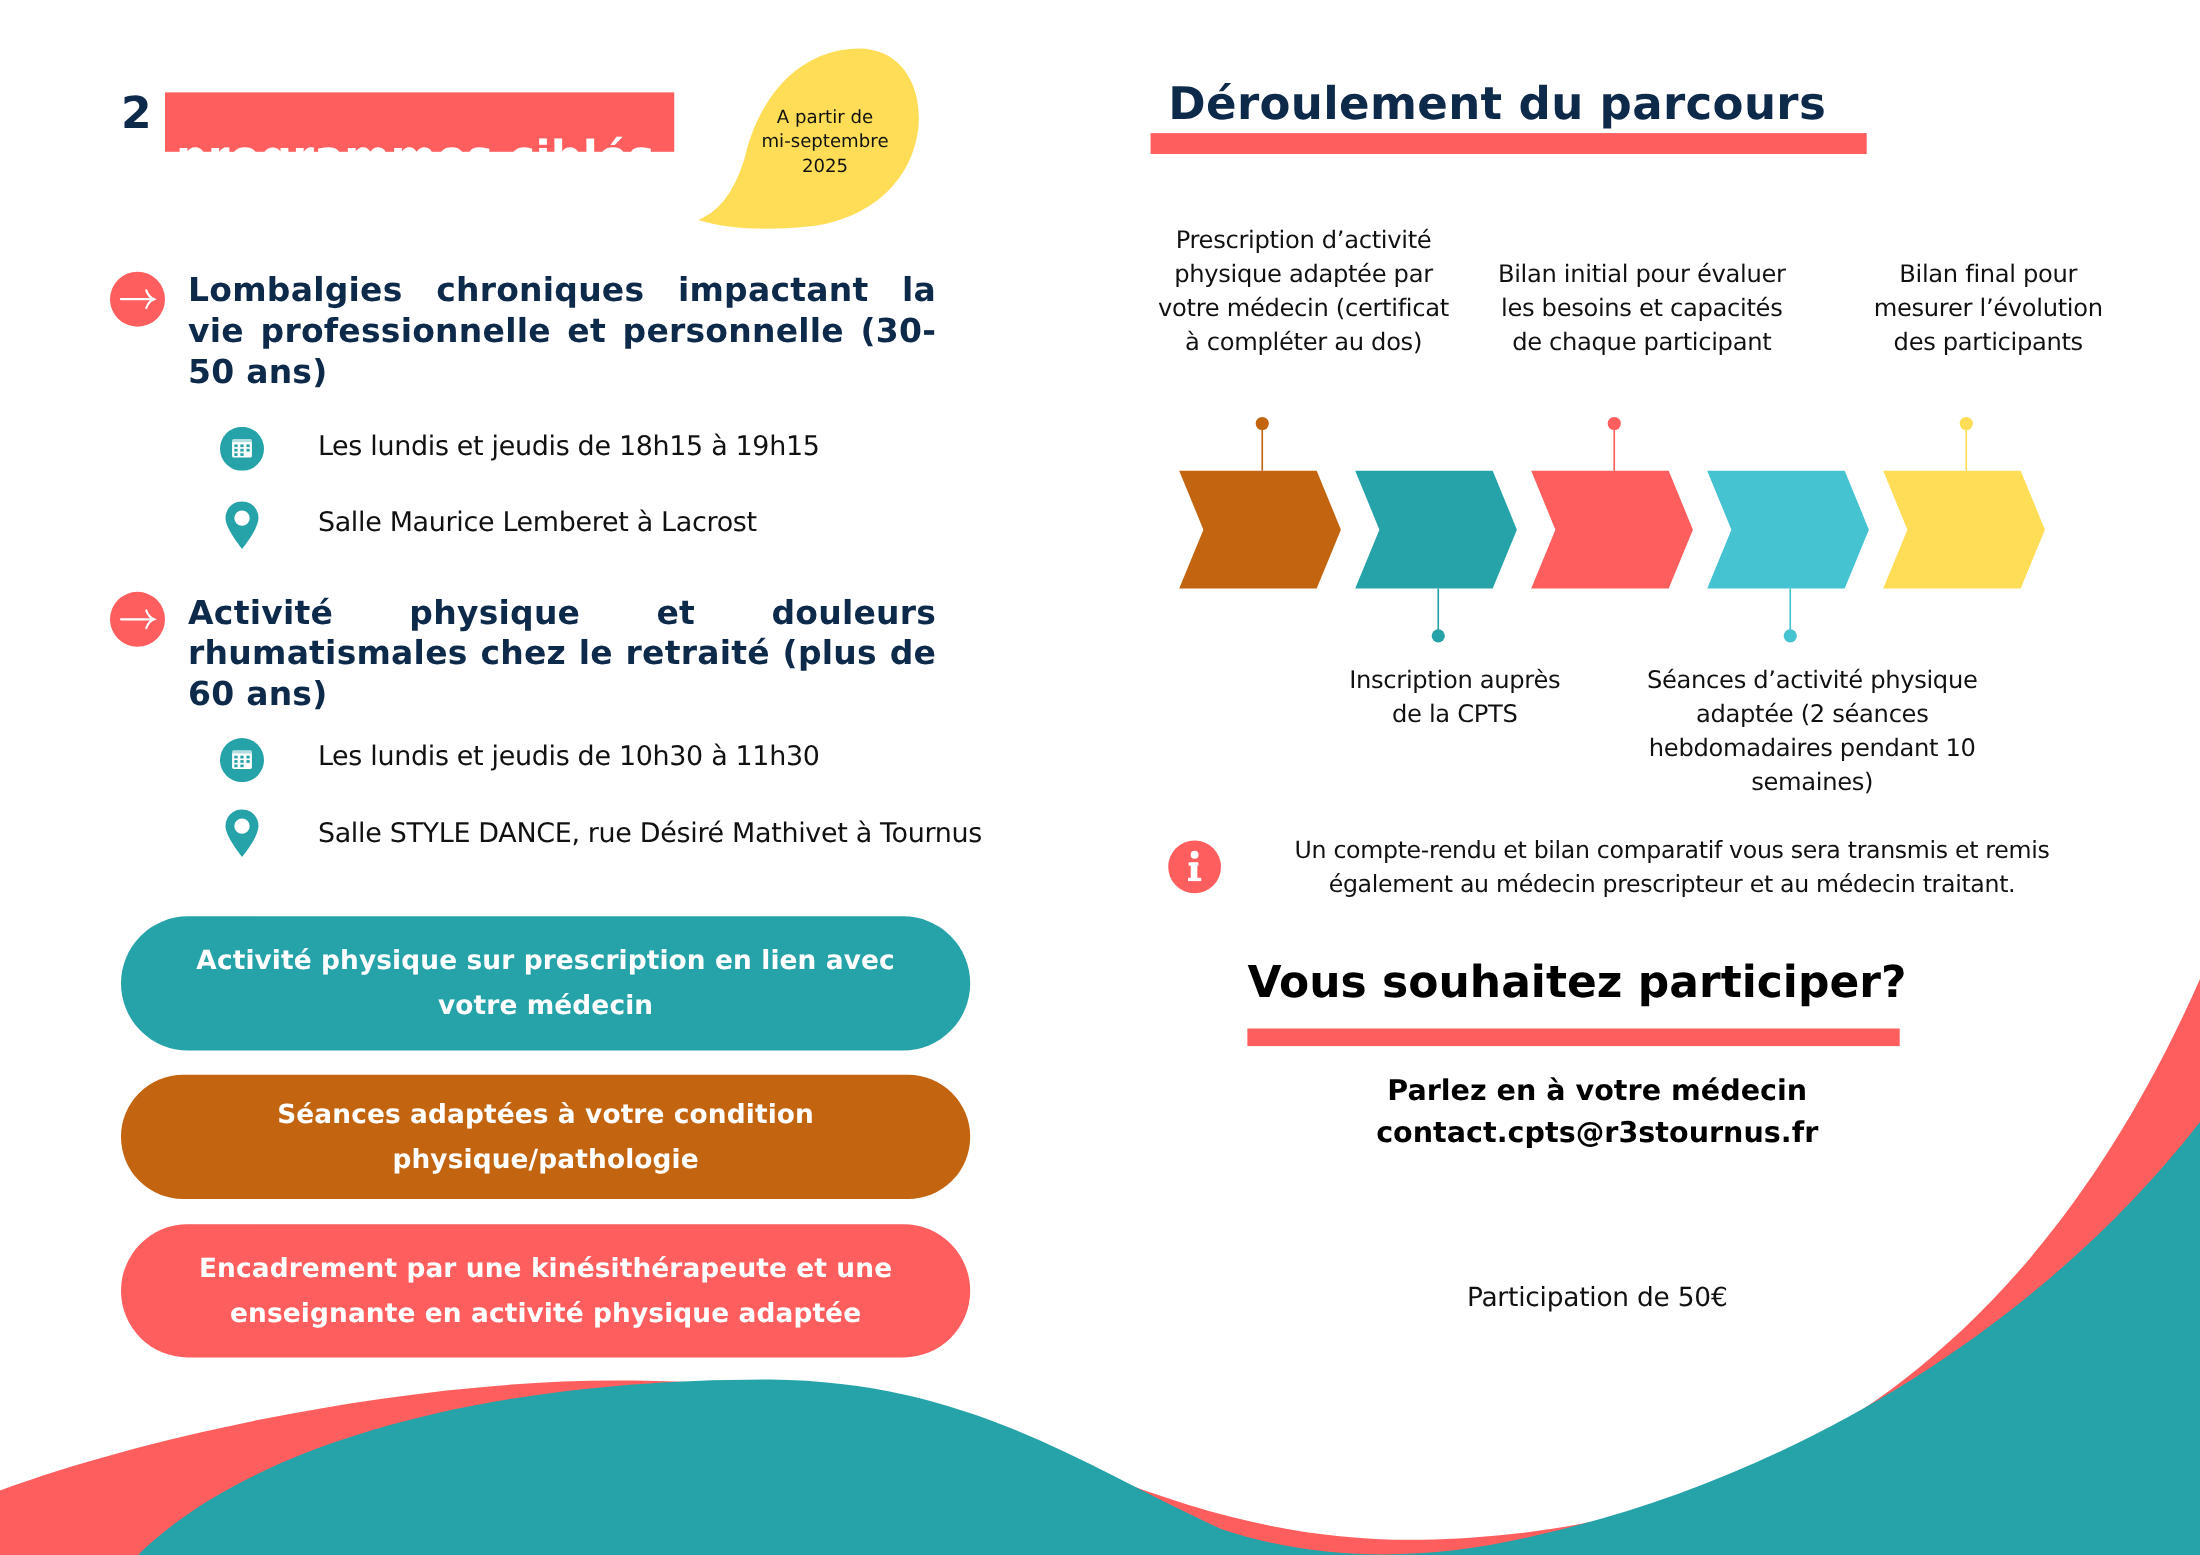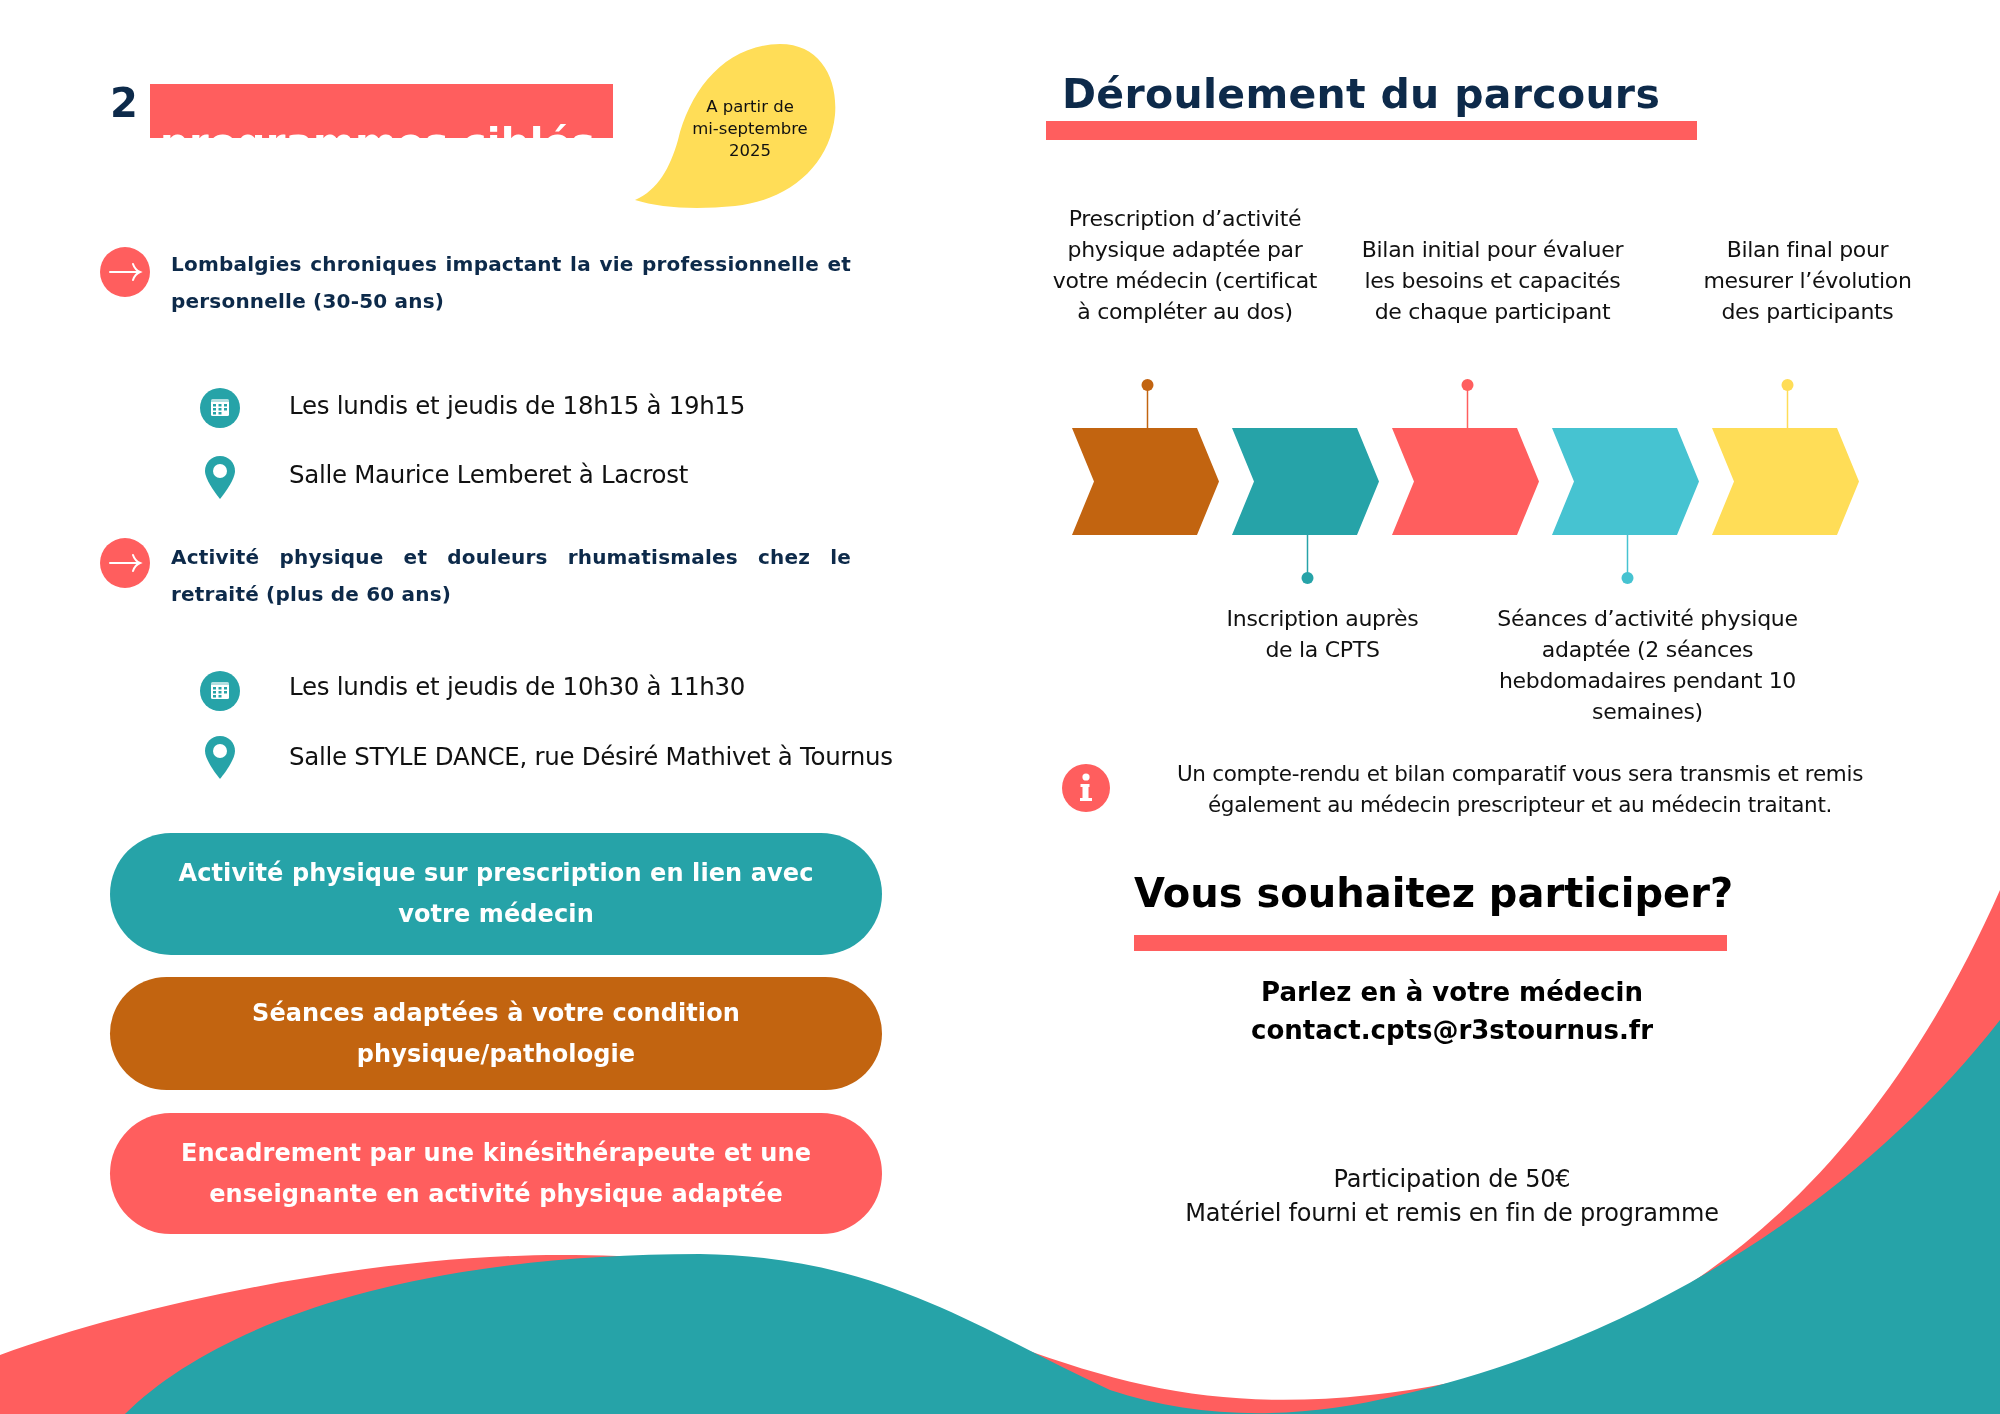--- a/index.html
+++ b/index.html
@@ -15,21 +15,21 @@
   .prog-box { left: 150px; top: 84px; width: 463px; height: 54px; background: #ff5e5e; }
   .prog-title { left: 160px; top: 84px; height: 54px; line-height: 54px; font-size: 40px; font-weight: bold; color: #ffffff; white-space: nowrap; letter-spacing: 0.3px; font-family: "DejaVu Sans", sans-serif; margin-top: 32px; }
 
   
   .bubble-svg { left: 630px; top: 40px; width: 210px; height: 172px; }
   .bubble-text { left: 680px; top: 96px; width: 140px; text-align: center; font-size: 16.5px; font-weight: normal; line-height: 22px; color: #111; }
 
   
   .arrow-circle { width: 50px; height: 50px; border-radius: 50%; background: #ff5e5e; }
   .arrow-circle svg { width: 50px; height: 50px; }
-  .prog-heading { left: 171px; width: 680px; font-size: 20px; font-weight: bold; color: #0d2a4a; line-height: 37px; text-align: justify; text-align-last: left; letter-spacing: 0.2px; }
+  .prog-heading { left: 171px; width: 680px; font-size: 30px; font-weight: bold; color: #0d2a4a; line-height: 37px; text-align: justify; text-align-last: left; letter-spacing: 0.2px; }
   .detail-icon { width: 40px; height: 40px; }
   .detail-text { left: 289px; font-size: 24.5px; color: #111; white-space: nowrap; font-family: "DejaVu Sans", sans-serif; letter-spacing: -0.3px; }
 
   
   .pill { left: 110px; width: 772px; border-radius: 62px; display: flex; align-items: center; justify-content: center; text-align: center; color: #ffffff; font-weight: bold; font-size: 24px; line-height: 41px; padding: 0 30px; letter-spacing: 0.1px; }
   .pill-teal { background: #26a3a8; top: 833px; height: 122px; }
   .pill-brown { background: #c26410; top: 977px; height: 113px; }
   .pill-coral { background: #ff5e5e; top: 1113px; height: 121px; }
 
   
@@ -178,14 +178,13 @@
 <div class="abs layer info-text">Un compte-rendu et bilan comparatif vous sera transmis et remis également au médecin prescripteur et au médecin traitant.</div>
 
 <div class="abs layer cta-title">Vous souhaitez participer?</div>
 <div class="abs layer cta-bar"></div>
 <div class="abs layer cta-body">
   <span>Parlez en à votre médecin</span>
   <span>contact.cpts@r3stournus.fr</span>
 </div>
 <div class="abs layer fee-text">
   <span>Participation de 50€</span>
-  <span>Matériel fourni et remis en fin de programme</span>
 </div>
 
 </body></html>

